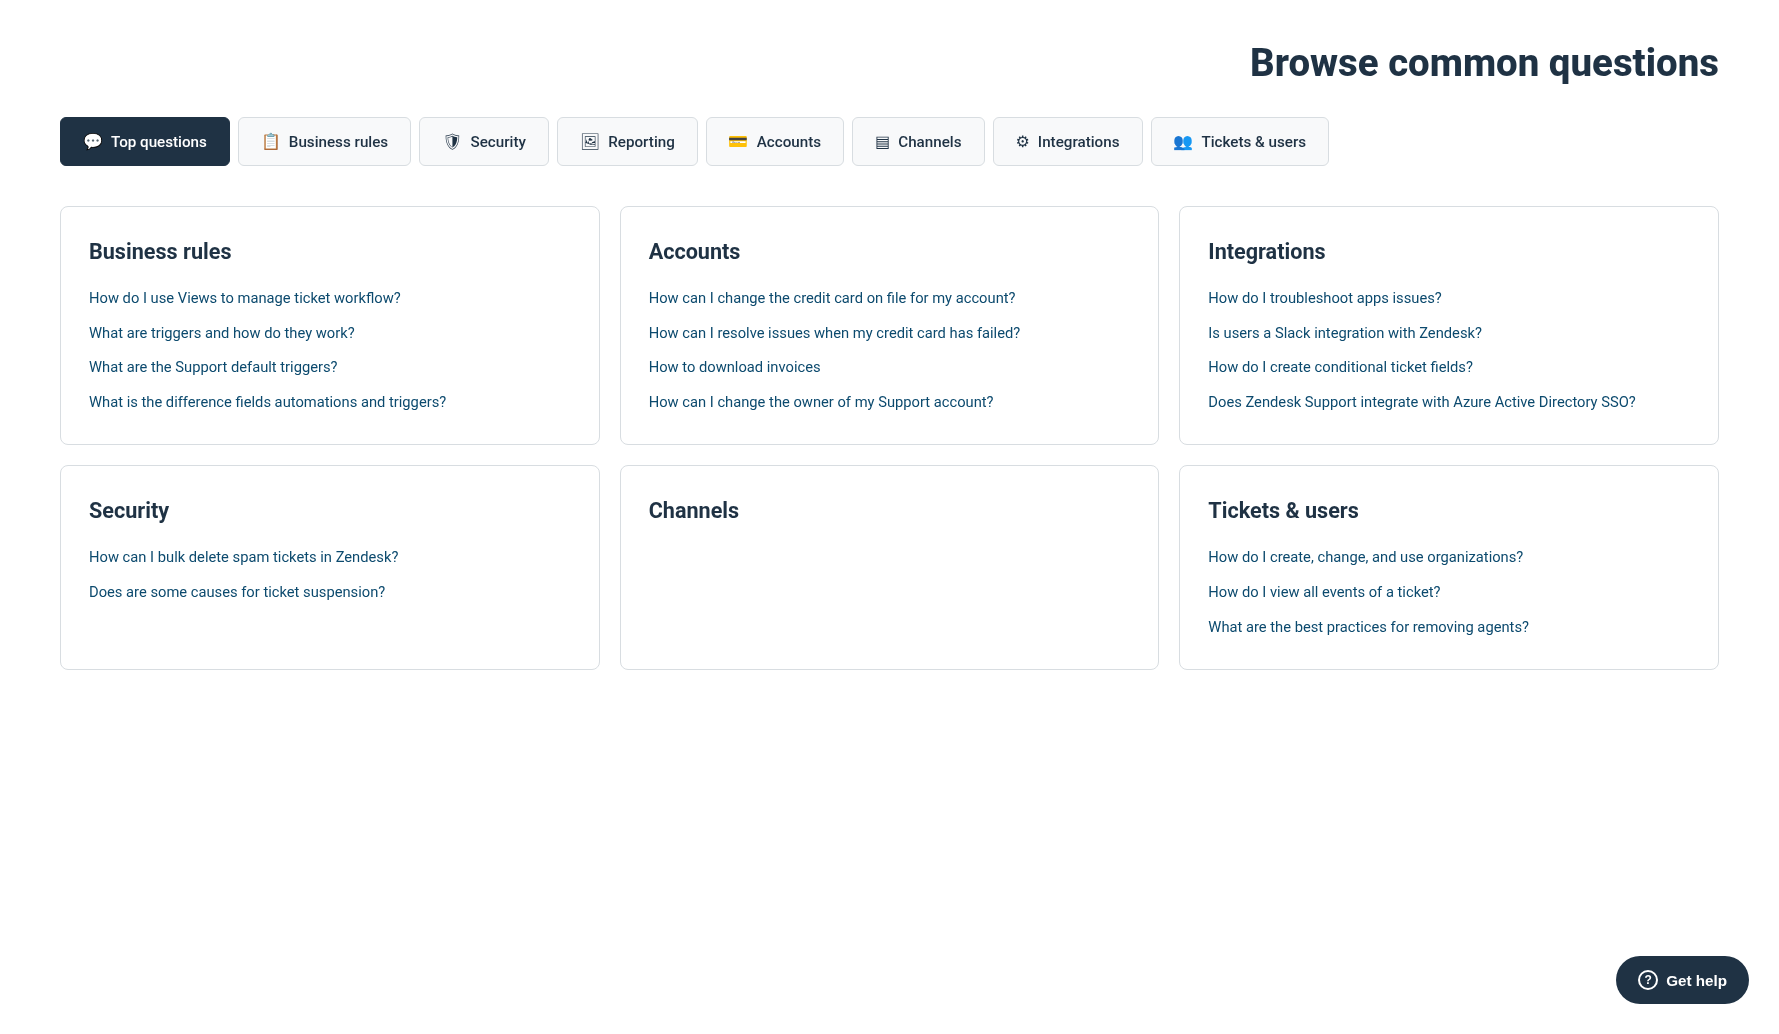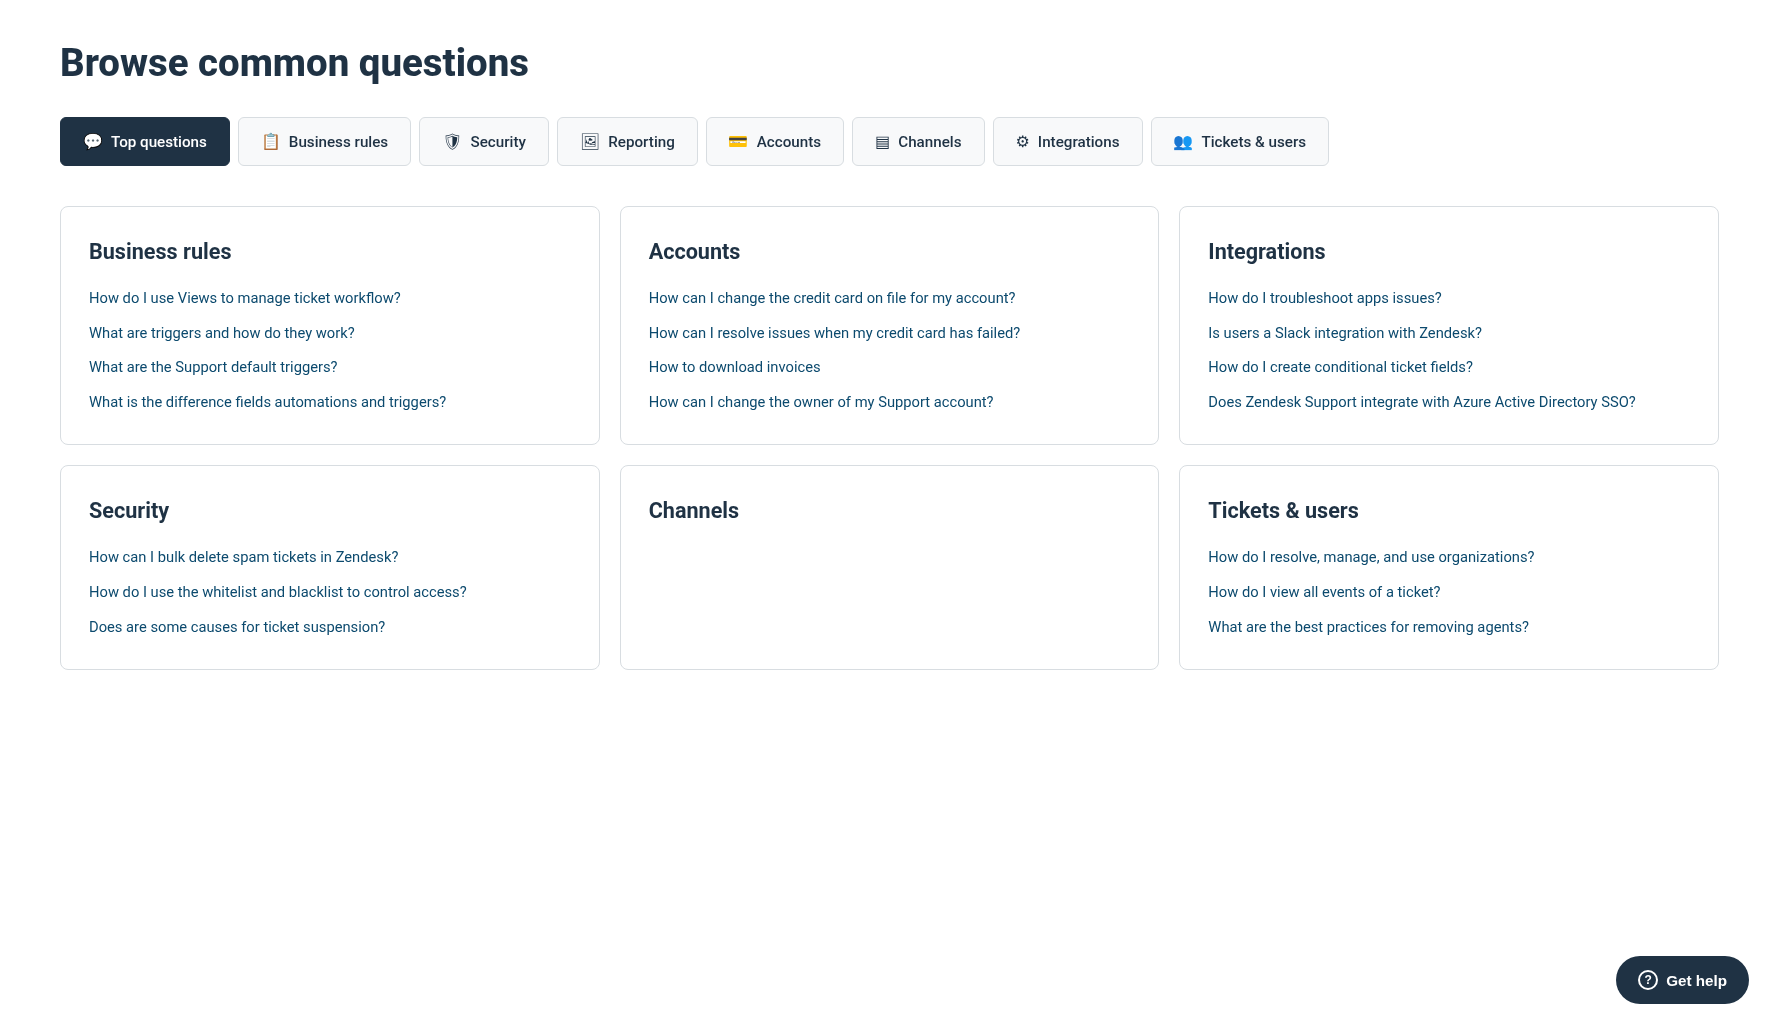--- a/index.html
+++ b/index.html
@@ -8,20 +8,21 @@
       background: #ffffff;
       color: #1f3244;
       padding: 40px 60px;
       min-height: 1034px;
     }
     h1 {
       font-size: 2.4rem;
       font-weight: 800;
       color: #1f3244;
       margin-bottom: 32px;
+      text-align: right;
     }
     .tabs {
       display: flex;
       flex-wrap: wrap;
       gap: 8px;
       margin-bottom: 40px;
     }
     .tab {
       display: flex;
       align-items: center;
@@ -167,31 +168,30 @@
         <a class="card-link" href="#">How do I troubleshoot apps issues?</a>
         <a class="card-link" href="#">Is users a Slack integration with Zendesk?</a>
         <a class="card-link" href="#">How do I create conditional ticket fields?</a>
         <a class="card-link" href="#">Does Zendesk Support integrate with Azure Active Directory SSO?</a>
       </div>
     </div>
     <div class="card">
       <div class="card-title">Security</div>
       <div class="card-links">
         <a class="card-link" href="#">How can I bulk delete spam tickets in Zendesk?</a>
-        <a class="card-link" href="#">How do I use the whitelist and blacklist to control access?</a>
         <a class="card-link" href="#">Does are some causes for ticket suspension?</a>
       </div>
     </div>
     <div class="card">
       <div class="card-title">Channels</div>
     </div>
     <div class="card">
       <div class="card-title">Tickets &amp; users</div>
       <div class="card-links">
-        <a class="card-link" href="#">How do I resolve, manage, and use organizations?</a>
+        <a class="card-link" href="#">How do I create, change, and use organizations?</a>
         <a class="card-link" href="#">How do I view all events of a ticket?</a>
         <a class="card-link" href="#">What are the best practices for removing agents?</a>
       </div>
     </div>
   </div>
 
 <button class="get-help-btn">
   <div class="help-icon">?</div>
   <span>Get help</span>
 </button>

